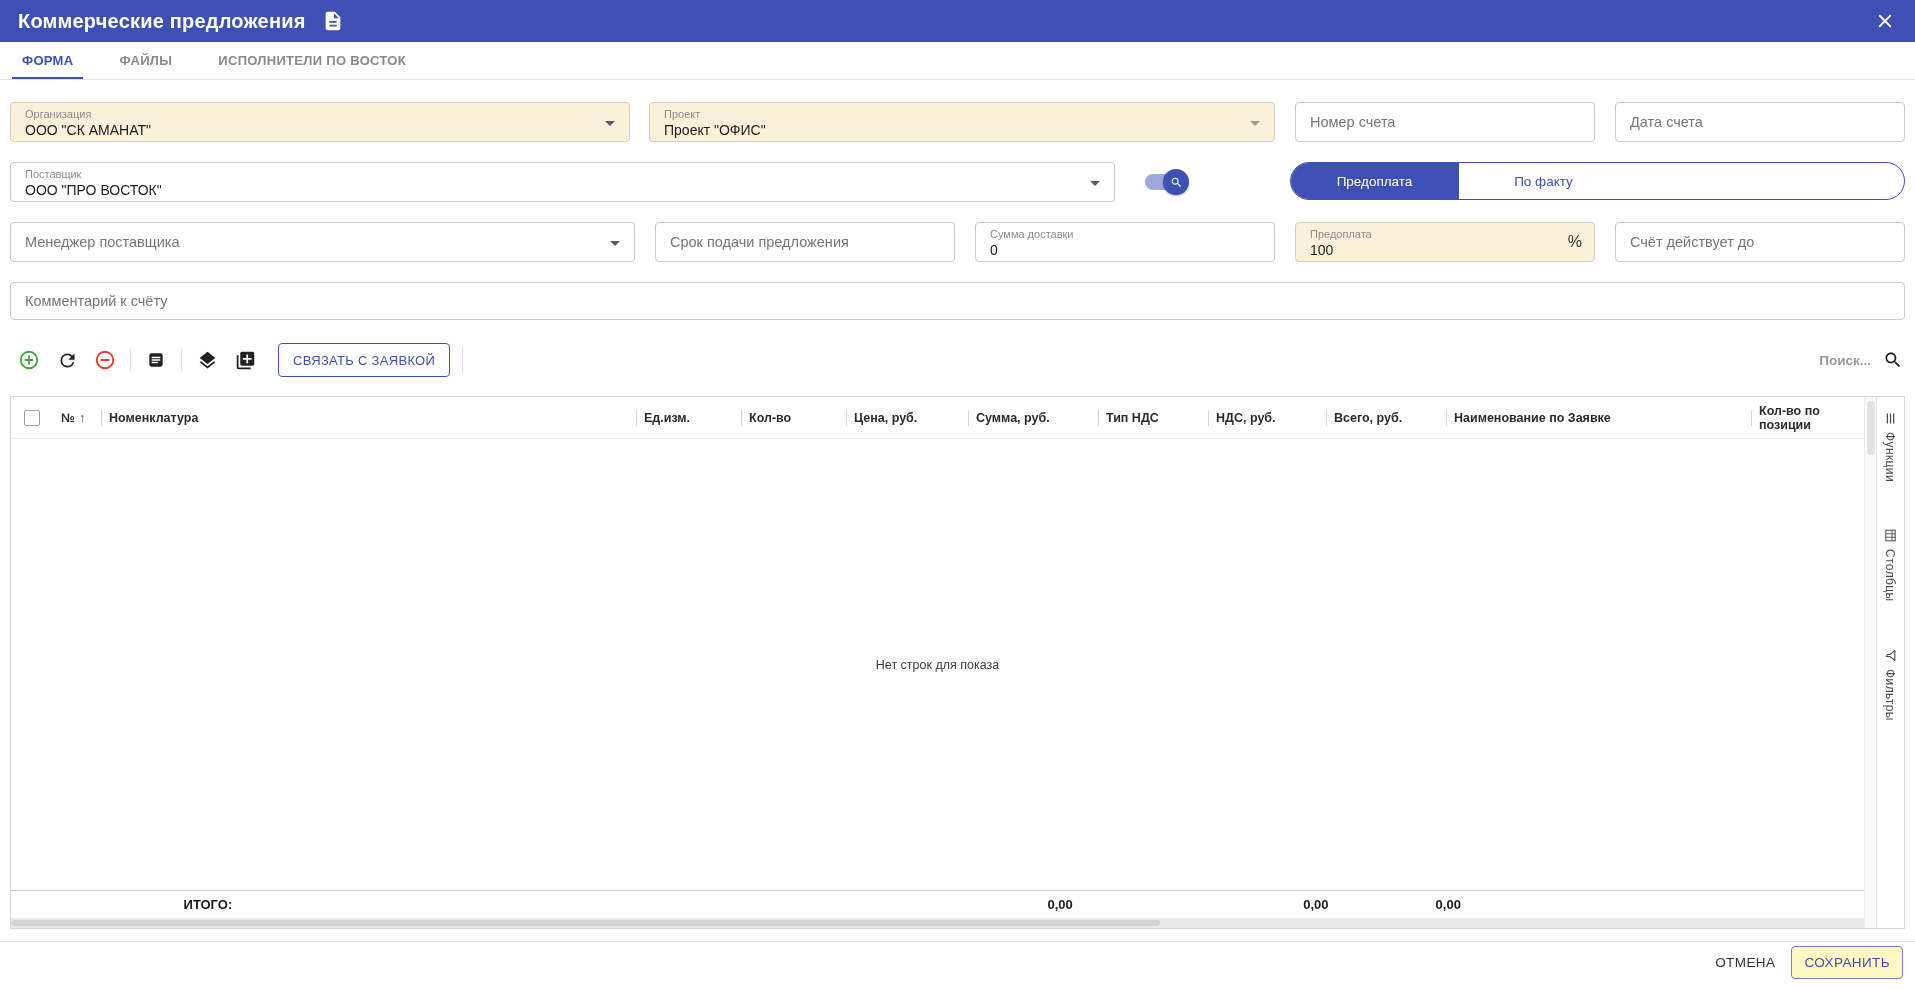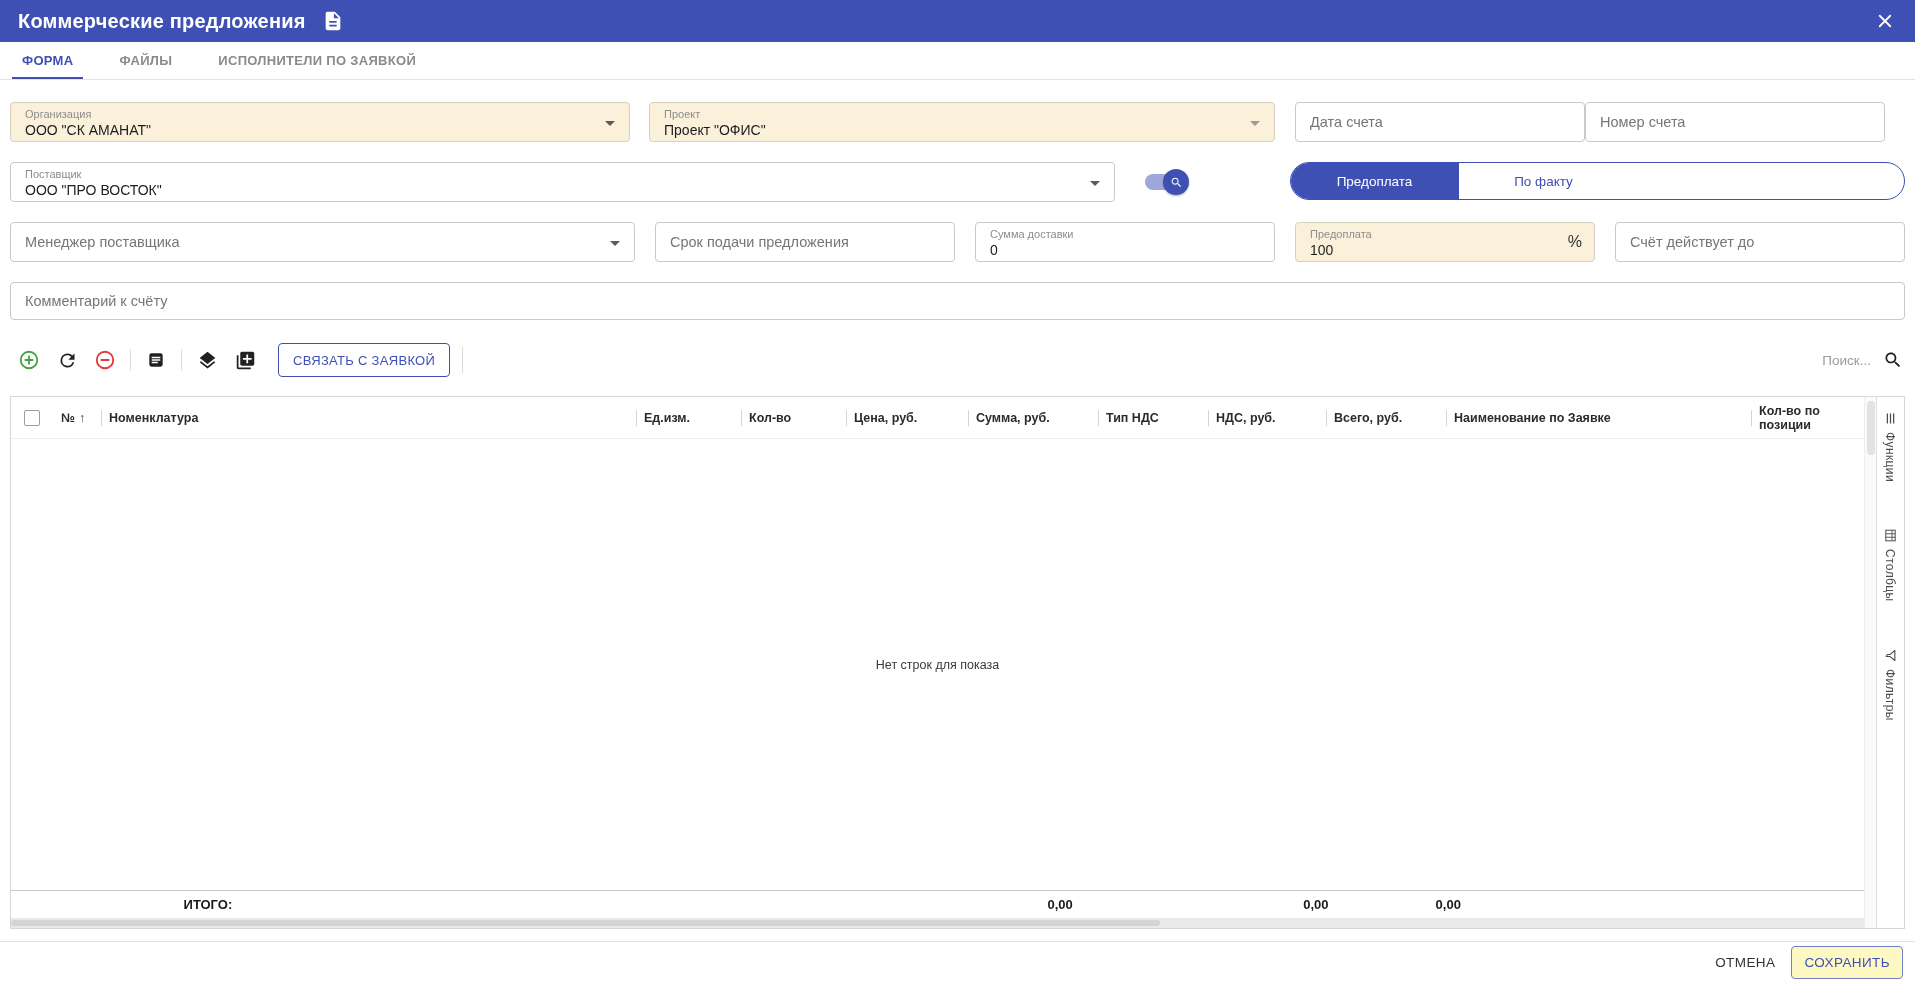--- a/index.html
+++ b/index.html
@@ -54,21 +54,21 @@
   .seg.selected { background:#3E50B4; color:#fff; }
   .seg-1{width:167px;} .seg-2{width:170px;} .seg-3{width:278px;}
 
   
   .spec-toolbar { margin-top:2px; padding:0 10px; height:36px; display:flex; align-items:center; flex:0 0 auto; }
   .icon-btn { width:24px; height:24px; display:flex; align-items:center; justify-content:center; cursor:pointer; margin:0 7px; }
   .tsep { width:1px; height:22px; background:#dcdcdc; margin:0 6px; }
   .tsep.tall { height:26px; margin:0 12px; }
   .link-btn { margin-left:14px; height:34px; padding:0 14px; display:flex; align-items:center; border:1px solid #3E50B4; border-radius:4px; color:#3E50B4; background:#fff; font-family:"Liberation Sans",sans-serif; font-size:13px; letter-spacing:.3px; cursor:pointer; }
   .spec-title { font-size:17px; color:#2b2b2b; }
-  .search-area { margin-left:auto; display:flex; align-items:center; }
+  .search-area { margin-left:auto; display:flex; align-items:center;font-weight:bold; }
   .search-ph { font-size:13.5px; color:#9a9a9a; margin-right:10px; }
 
   
   .table-outer { margin:18px 10px 0; height:533px; border:1px solid #d7d7d7; display:flex; flex:0 0 auto; background:#fff; }
   .table-col { width:1853px; display:flex; flex-direction:column; }
   .thead { height:42px; display:flex; align-items:center; flex:0 0 auto; border-bottom:1px solid #ececec; }
   .th { position:relative; font-size:12.5px; font-weight:bold; color:#2b2b2b; padding:0 8px; line-height:14px; }
   .th .vsep { position:absolute; left:0; top:50%; margin-top:-8px; width:1px; height:16px; background:#d4d4d4; }
   .c0{width:42px; display:flex; justify-content:center;} .c1{width:48px;} .c2{width:535px;}
   .c3{width:105px;} .c4{width:105px;} .c5{width:122px;} .c6{width:130px;}
@@ -118,40 +118,40 @@
   </header>
 
   <nav class="tabs">
     <div class="tab active">
         <span>ФОРМА</span>
       </div>
     <div class="tab">
         <span>ФАЙЛЫ</span>
       </div>
     <div class="tab">
-        <span>ИСПОЛНИТЕЛИ ПО ЗАЯВКОЙ</span>
+        <span>ИСПОЛНИТЕЛИ ПО ВОСТОК</span>
       </div>
   </nav>
 
   <section class="form">
 
     <div class="frow">
       <div class="field highlight dd w-org">
         <span class="flabel">Организация</span>
         <input class="fvalue" value="ООО &quot;СК АМАНАТ&quot;" style="">
       </div>
       <div class="field highlight dd light w-proj">
         <span class="flabel">Проект</span>
         <input class="fvalue" value="Проект &quot;ОФИС&quot;" style="">
       </div>
+      <div class="field plain w-num">
+        <input class="fvalue" placeholder="Номер счета" style="">
+      </div>
       <div class="field plain w-date">
         <input class="fvalue" placeholder="Дата счета" style="">
-      </div>
-      <div class="field plain w-num">
-        <input class="fvalue" placeholder="Номер счета" style="">
       </div>
     </div>
 
     <div class="frow">
       <div class="field dd w-supplier">
         <span class="flabel">Поставщик</span>
         <input class="fvalue" value="ООО &quot;ПРО ВОСТОК&quot;" style="">
       </div>
       <div class="toggle-wrap">
         <div class="toggle">

